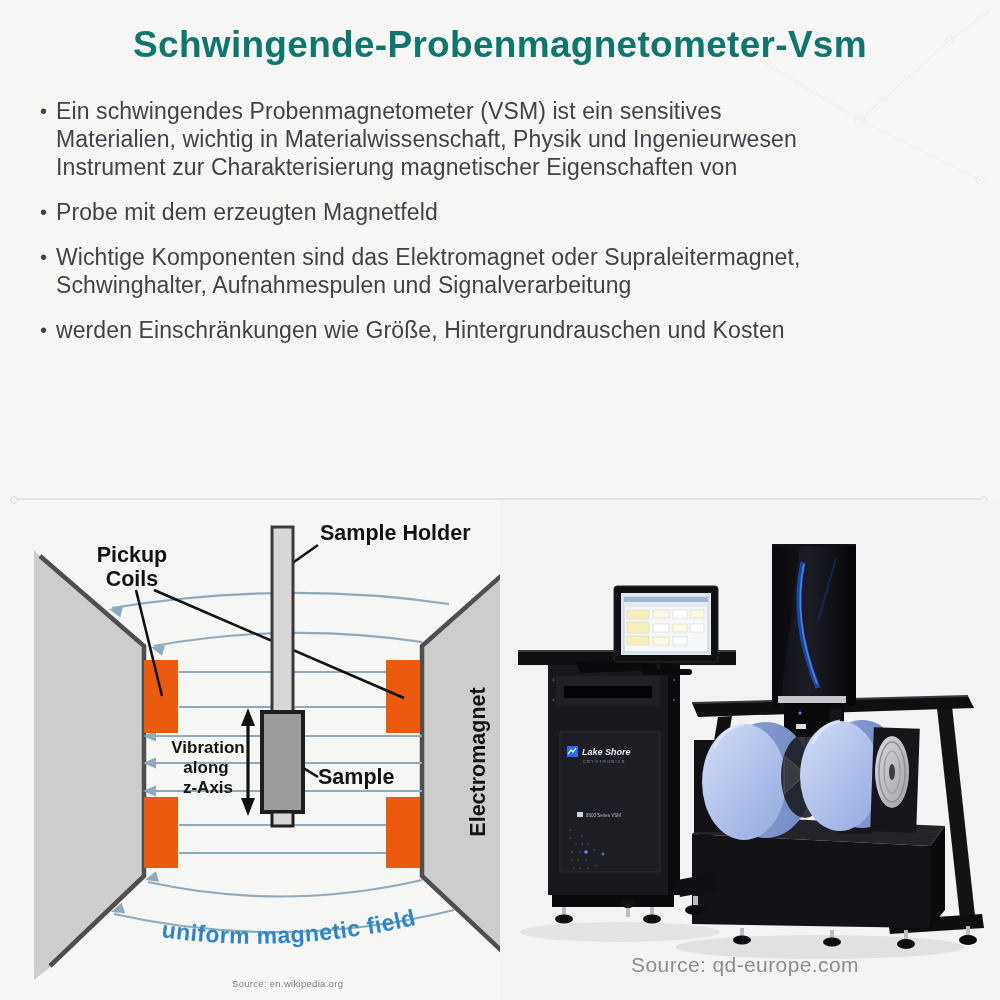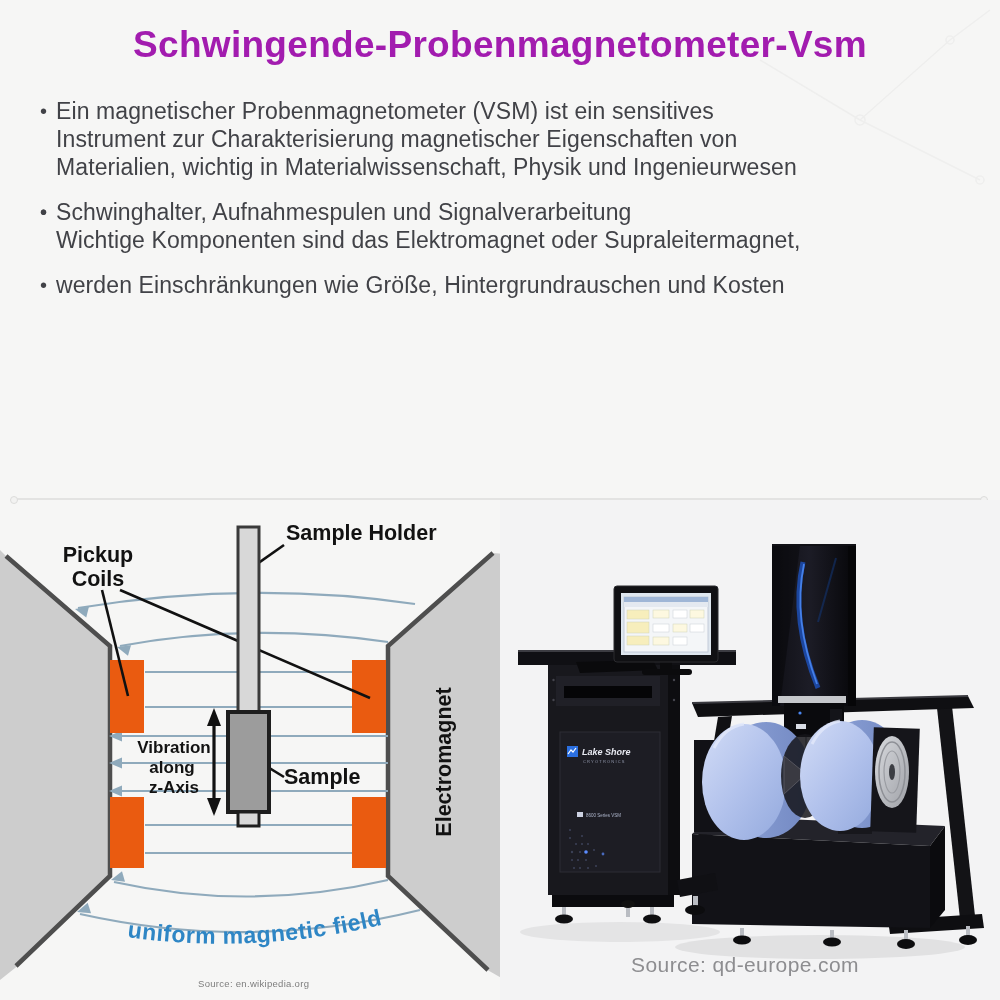--- a/index.html
+++ b/index.html
@@ -9,38 +9,38 @@
     font-family:"Liberation Sans", sans-serif;
     position:relative;
   }
   .stage{position:absolute;inset:0;width:1000px;height:1000px;}
 
   
   .title{
     position:absolute;top:24px;left:0;width:1000px;
     text-align:center;
     font-size:37px;font-weight:600;letter-spacing:.3px;
-    color:#a21caf;
+    color:#0f766e;
   }
 
   
   .bullets{position:absolute;top:97px;left:40px;width:930px;}
   .bullet{position:relative;padding-left:16px;margin-bottom:17px;
     font-size:23px;line-height:28px;font-weight:500;color:#414247;letter-spacing:.1px;}
   .bullet .dot{position:absolute;left:0;top:0;font-size:20px;color:#414247;}
   .bullet .bl{white-space:nowrap;}
 
   
   .divider{position:absolute;top:498px;left:16px;width:966px;height:2px;background:#e3e3e2;}
   .divider .cap{position:absolute;top:-2px;width:6px;height:6px;border-radius:50%;
     border:1px solid #dcdcdb;background:#f2f2f1;}
   .cap.l{left:-6px}.cap.r{right:-6px}
 
   
-  .diagram{position:absolute;left:0;top:500px;width:505px;height:500px;}
+  .diagram{position:absolute;left:0;top:500px;width:505px;height:500px;padding-left:34px;}
   .photo{position:absolute;left:500px;top:500px;width:500px;height:500px;text-align:center;}
 
   svg text{font-family:"Liberation Sans", sans-serif;}
   .dlabel{font-weight:bold;fill:#121212;}
   .fieldtxt{font-weight:bold;fill:#2e86c5;letter-spacing:.5px;}
   .caption{fill:#8d8d90;letter-spacing:.4px;}
   .tinycap{fill:#7d7d7d;letter-spacing:.3px;}
 
   
   .texture{position:absolute;right:0;top:0;opacity:.05;}
@@ -57,31 +57,32 @@
         <circle cx="280" cy="180" r="4"></circle>
       <path d="M250,40 L160,120 L280,180 M160,120 L60,60 M250,40 L290,10"></path>
     </g>
   </svg>
 
   <div class="title">Schwingende-Probenmagnetometer-Vsm</div>
 
   <div class="bullets">
     <div class="bullet">
       <span class="dot">•</span>
-      <div class="bl">Ein magnetischer Probenmagnetometer (VSM) ist ein sensitives</div>
+      <div class="bl">Ein schwingendes Probenmagnetometer (VSM) ist ein sensitives</div>
+      <div class="bl">Materialien, wichtig in Materialwissenschaft, Physik und Ingenieurwesen</div>
       <div class="bl">Instrument zur Charakterisierung magnetischer Eigenschaften von</div>
-      <div class="bl">Materialien, wichtig in Materialwissenschaft, Physik und Ingenieurwesen</div>
     </div>
     <div class="bullet">
       <span class="dot">•</span>
+      <div class="bl">Probe mit dem erzeugten Magnetfeld</div>
     </div>
     <div class="bullet">
       <span class="dot">•</span>
+      <div class="bl">Wichtige Komponenten sind das Elektromagnet oder Supraleitermagnet,</div>
       <div class="bl">Schwinghalter, Aufnahmespulen und Signalverarbeitung</div>
-      <div class="bl">Wichtige Komponenten sind das Elektromagnet oder Supraleitermagnet,</div>
     </div>
     <div class="bullet">
       <span class="dot">•</span>
       <div class="bl">werden Einschränkungen wie Größe, Hintergrundrauschen und Kosten</div>
     </div>
   </div>
 
   <div class="divider">
     <span class="cap l"></span>
     <span class="cap r"></span>

